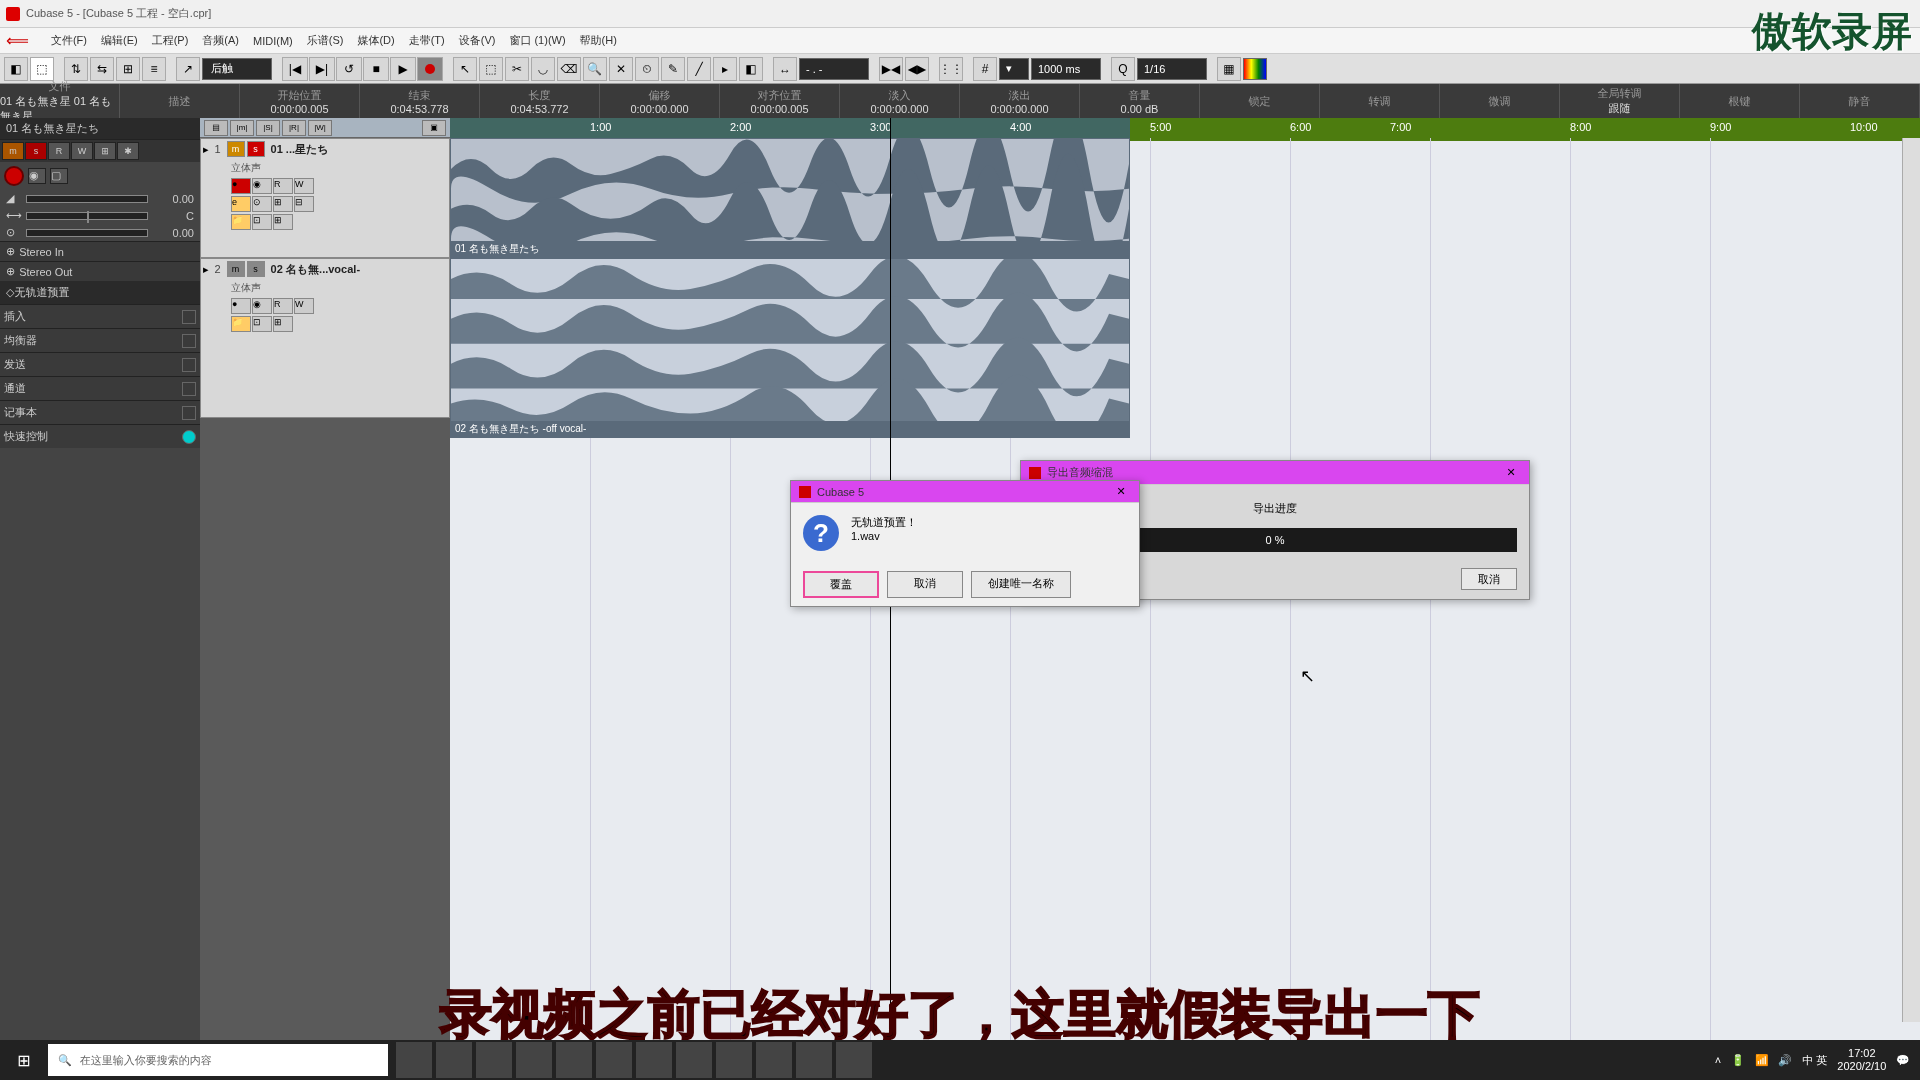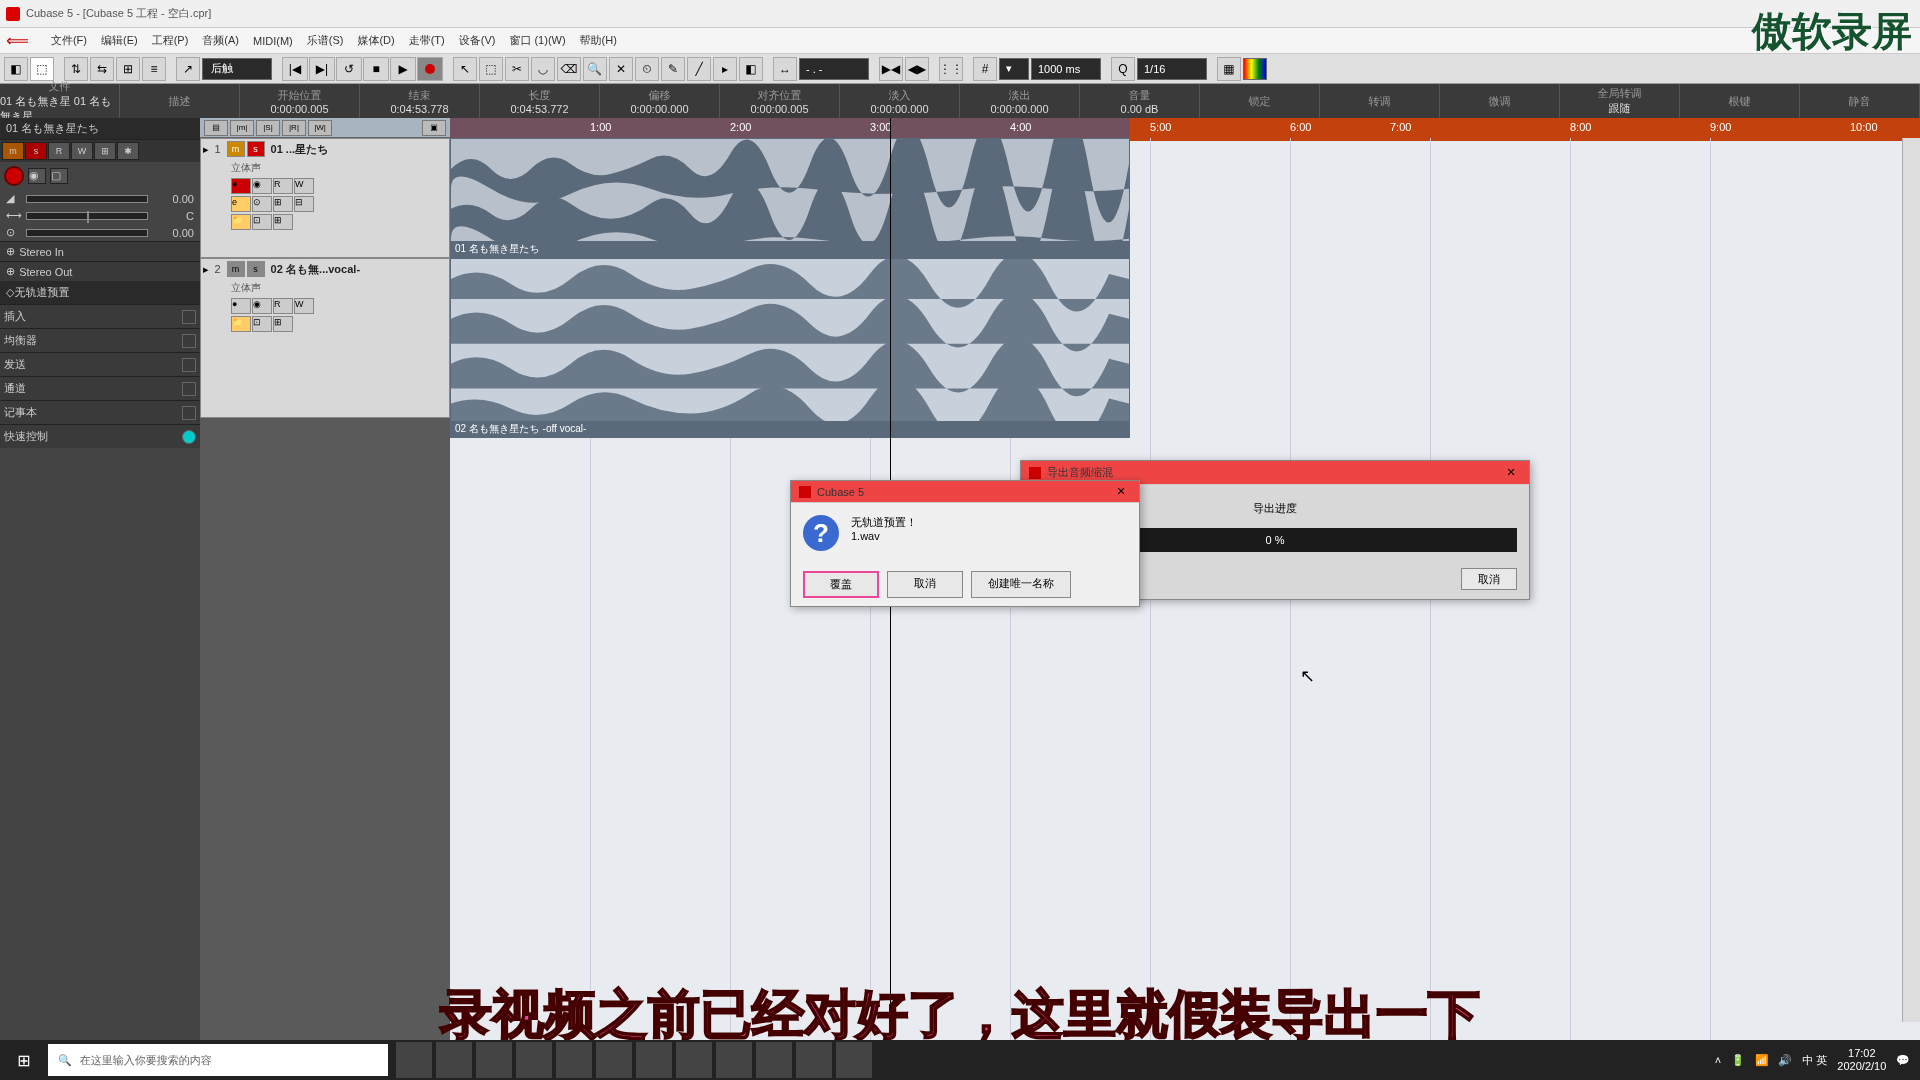--- a/index.html
+++ b/index.html
@@ -54,41 +54,41 @@
 .track-head .b.m { background:#c80; color:#fff; }
 .track-head .b.s { background:#c00; color:#fff; }
 .track-head .name { flex:1; color:#222; font-weight:bold; padding-left:4px; }
 .track-sub { padding:2px 0 2px 30px; color:#555; font-size:10px; }
 .track-ctrls { display:flex; gap:1px; padding:1px 1px 1px 30px; flex-wrap:wrap; }
 .track-ctrls .b { width:20px; height:16px; background:#ccc; border:1px solid #888; font-size:9px; }
 .rulerbar { height:20px; background:#a8b4c0; border-bottom:1px solid #666; display:flex; align-items:center; padding:0 4px; gap:2px; }
 .rulerbar .b { width:24px; height:16px; background:#bbb; border:1px solid #777; font-size:8px; display:flex; align-items:center; justify-content:center; }
 
 .arrange { flex:1; background:#e8ebf0; position:relative; overflow:hidden; }
-.ruler { height:23px; background:#c2410c; position:relative; color:#fff; font-size:10px; }
+.ruler { height:23px; background:#4d7c0f; position:relative; color:#fff; font-size:10px; }
 .ruler .mark { position:absolute; top:3px; }
 .ruler .loop { position:absolute; top:0; height:20px; background:#3a5a9a; opacity:0.6; }
 .clip { position:absolute; background:#c0c8d0; border:1px solid #5a6a7a; overflow:hidden; }
 .clip .cliptitle { position:absolute; bottom:0; left:0; right:0; background:#5a6a7a; color:#fff; padding:1px 4px; font-size:10px; }
 .playhead { position:absolute; top:0; bottom:0; width:1px; background:#000; }
 .grid { position:absolute; top:20px; bottom:0; width:1px; background:#ccd; }
 
 .dialog { position:absolute; background:#f0f0f0; border:1px solid #888; box-shadow:2px 2px 8px rgba(0,0,0,0.3); }
-.dlg-title { background:#ef4444; padding:4px 8px; display:flex; align-items:center; border-bottom:1px solid #ccc; }
+.dlg-title { background:#d946ef; padding:4px 8px; display:flex; align-items:center; border-bottom:1px solid #ccc; }
 .dlg-title .logo { width:12px; height:12px; background:#c00; margin-right:6px; }
 .dlg-title .txt { flex:1; color:#333; }
 .dlg-title .close { width:20px; text-align:center; cursor:pointer; }
 .dlg-body { padding:12px; }
 .dlg-btns { display:flex; gap:8px; padding:8px 12px; }
 .dlg-btn { padding:4px 16px; background:#e8e8e8; border:1px solid #888; min-width:76px; text-align:center; }
 .dlg-btn.primary { border:2px solid #ec4899; }
 .progress-bar { background:#1a1a1a; color:#fff; text-align:center; padding:6px; margin:8px 0; }
 
 .watermark { position:absolute; top:4px; right:8px; font-size:40px; font-weight:bold; color:#14532d; font-family:"SimHei"; text-shadow:1px 1px 2px #fff; }
-.subtitle { position:absolute; bottom:30px; left:0; right:0; text-align:center; font-size:52px; font-weight:bold; color:#ec4899; font-family:"SimHei";margin-top:20px; -webkit-text-stroke:2px #400; }
+.subtitle { position:absolute; bottom:30px; left:0; right:0; text-align:center; font-size:52px; font-weight:bold; color:#000000; font-family:"SimHei";margin-top:20px; -webkit-text-stroke:2px #400; }
 
 .taskbar { position:absolute; bottom:0; left:0; right:0; height:40px; background:#222; display:flex; align-items:center; }
 .taskbar .start { width:48px; height:40px; display:flex; align-items:center; justify-content:center; color:#fff; font-size:16px; }
 .taskbar .search { flex:0 0 340px; height:32px; background:#fff; display:flex; align-items:center; padding:0 10px; gap:8px; color:#666; }
 .taskbar .icons { display:flex; gap:4px; padding:0 8px; flex:1; }
 .taskbar .ticon { width:36px; height:36px; background:#444; }
 .taskbar .tray { display:flex; align-items:center; gap:10px; color:#fff; padding:0 10px; font-size:11px; }
 .taskbar .clock { text-align:center; line-height:1.2; }
 
 .scrollbar-v { position:absolute; right:0; top:20px; bottom:18px; width:18px; background:#ddd; border-left:1px solid #aaa; }

